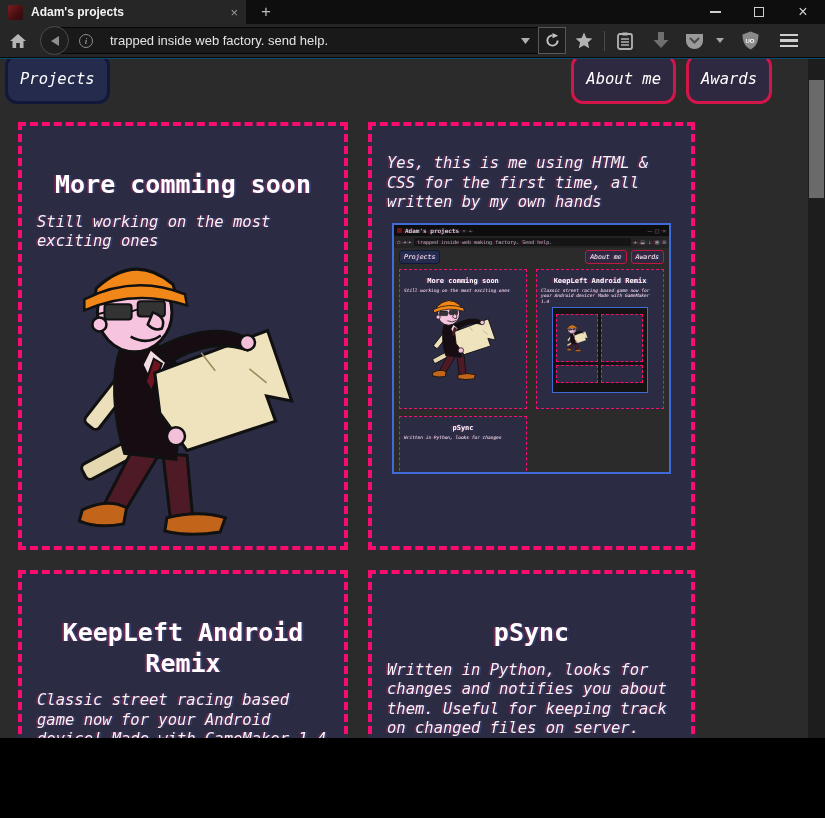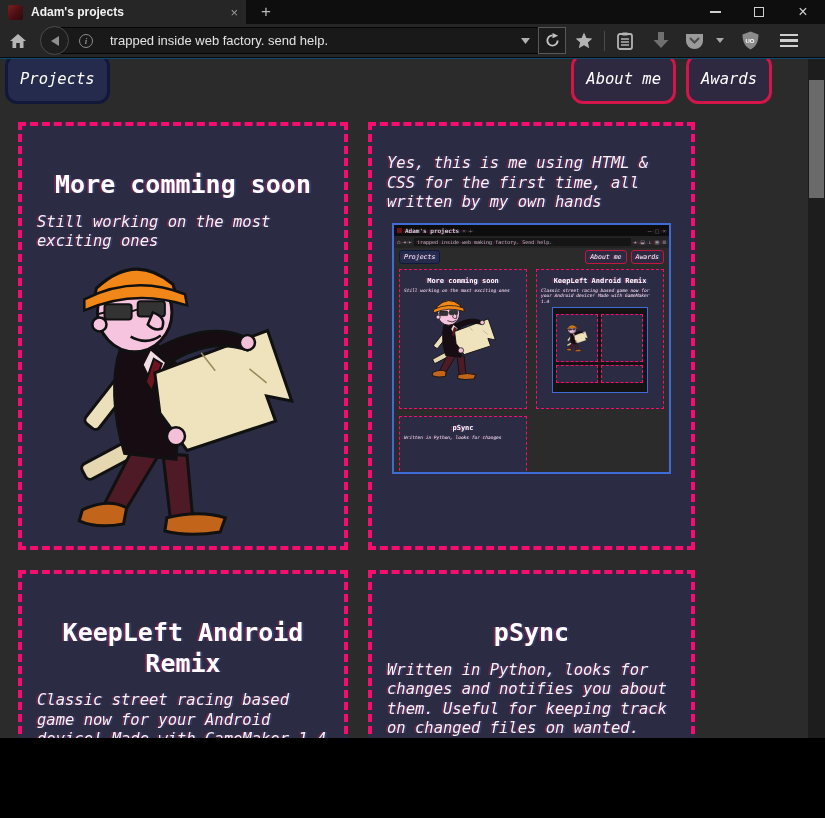--- a/index.html
+++ b/index.html
@@ -353,21 +353,21 @@
             <div class="dash" style="left:36px"></div>
             <div class="dash" style="left:74px"></div>
             <div class="dash" style="left:146px"></div>
             <div class="dash" style="left:184px"></div>
           </div>
         </div>
       </div>
 
       <div class="card">
         <h2>pSync</h2>
-        <p class="sub">Written in Python, looks for changes and notifies you about them. Useful for keeping track on changed files on wanted.</p>
+        <p class="sub">Written in Python, looks for changes and notifies you about them. Useful for keeping track on changed files on server.</p>
         <div class="media">
           <svg width="215" height="120" viewBox="0 0 215 170" style="margin-top:8px">
             <path d="M 32,158 A 78,78 0 1 1 168,128" fill="none" stroke="#2d5d9f" stroke-width="44" stroke-linecap="butt"></path>
             <path d="M 32,158 A 78,78 0 1 1 168,128" fill="none" stroke="url(#syncGrad)" stroke-width="34" stroke-linecap="butt"></path>
             <polygon points="146,48 212,92 160,132 166,88" fill="url(#syncGrad)" stroke="#2d5d9f" stroke-width="5" stroke-linejoin="round"></polygon>
           </svg>
         </div>
       </div>
 
     </div>

